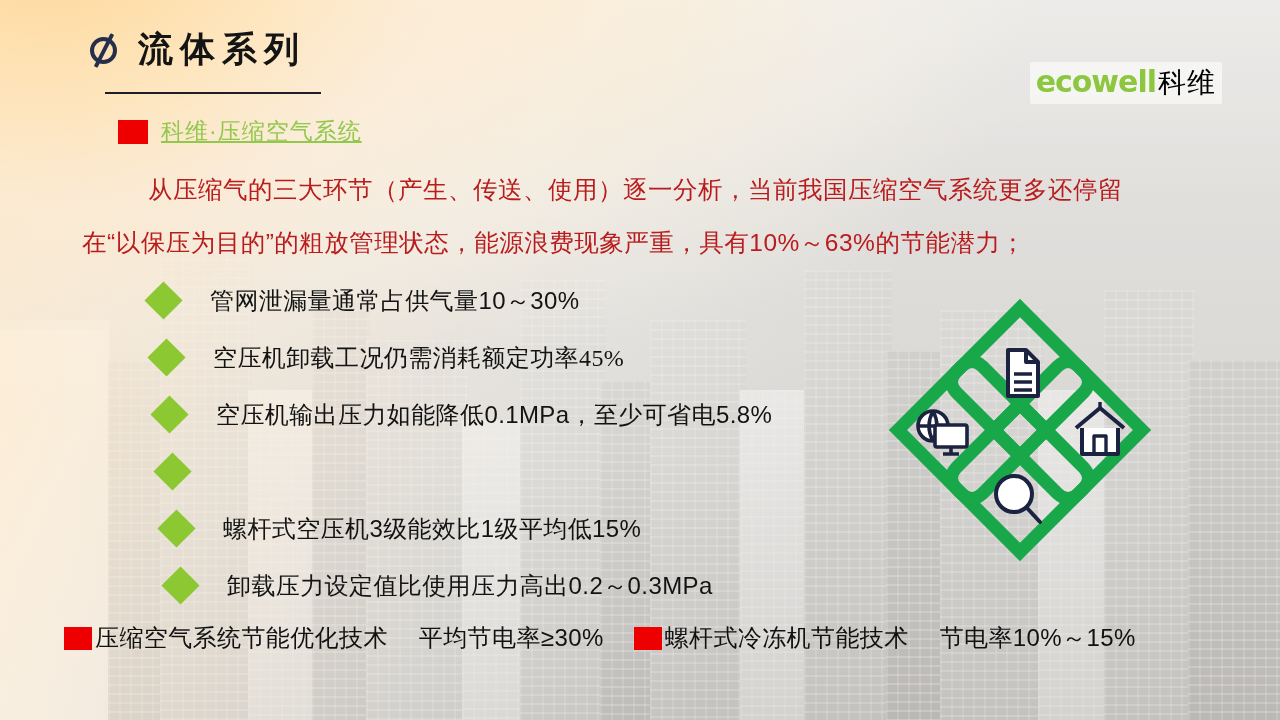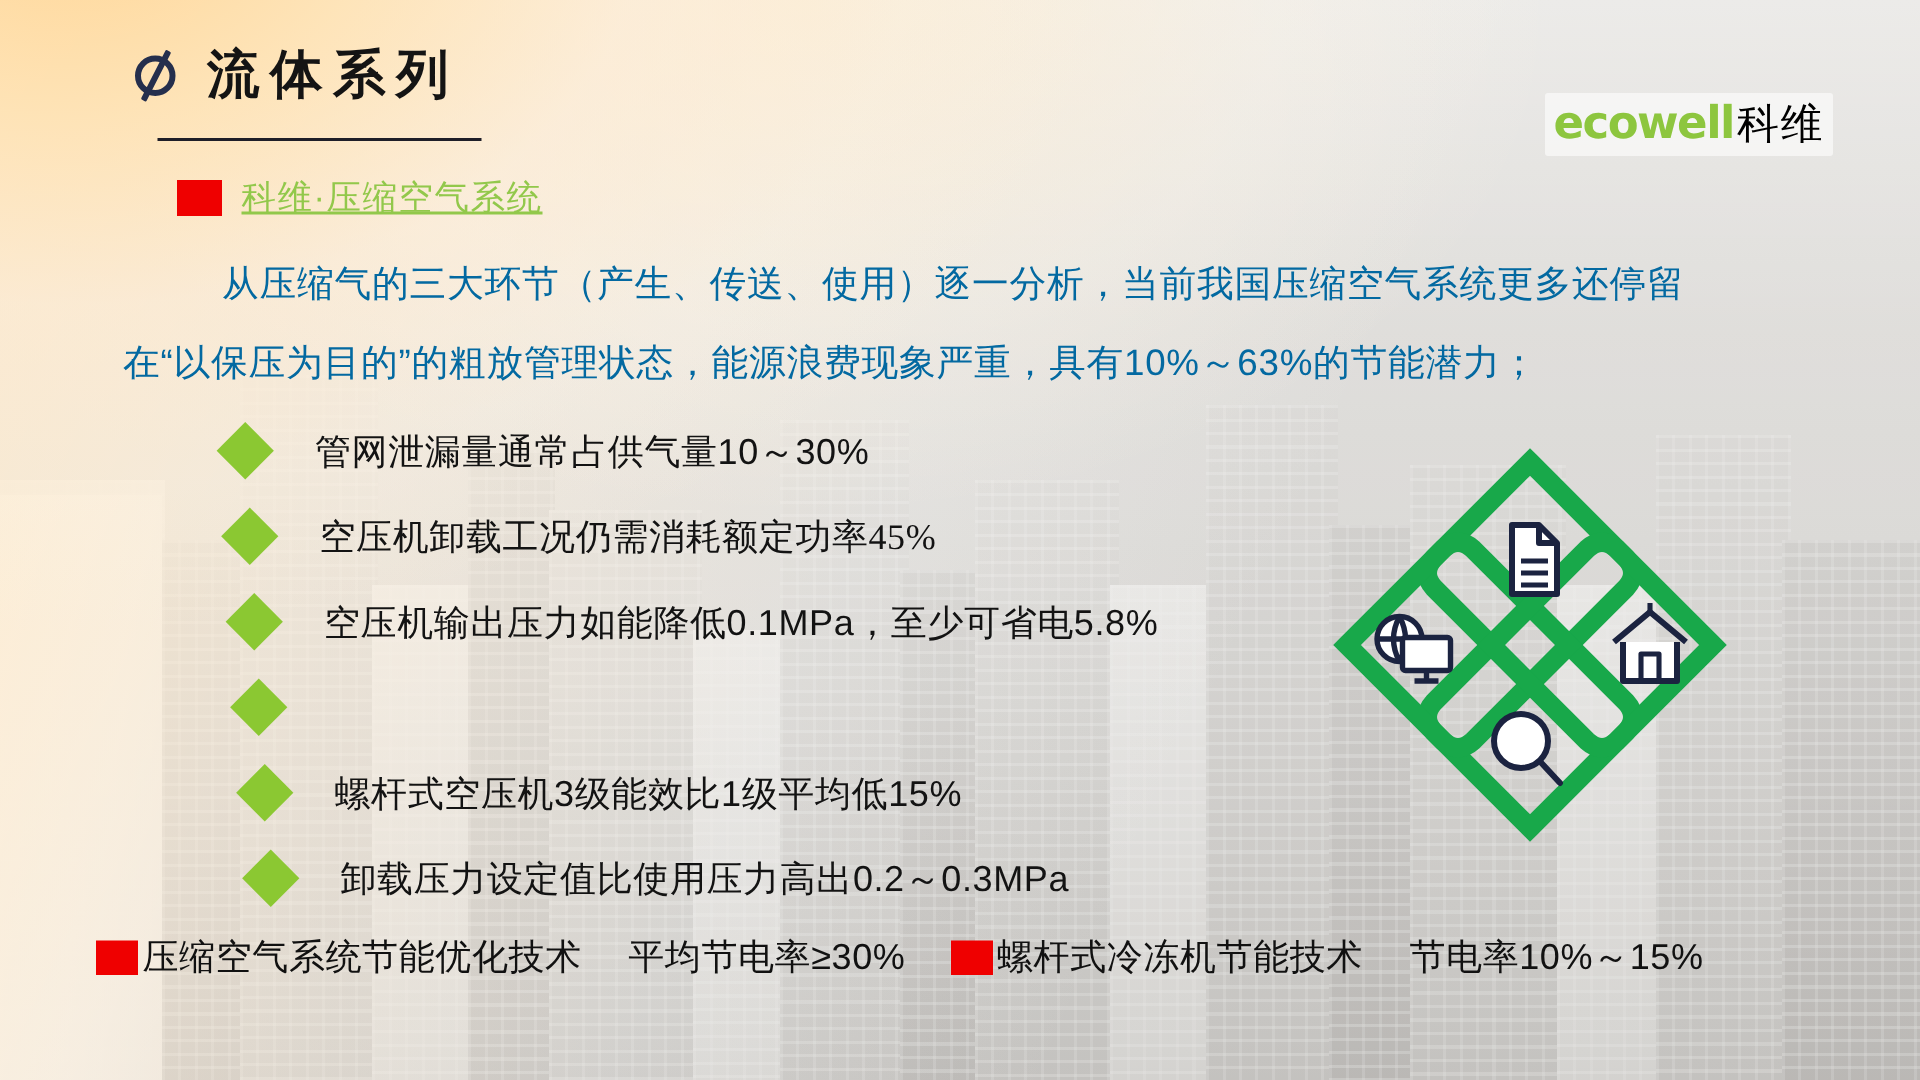--- a/index.html
+++ b/index.html
@@ -74,21 +74,21 @@
     font-family:"DejaVu Sans","Liberation Sans",sans-serif;
   }
   .logo-cn{ font-size:28px; font-weight:normal; color:#000000; letter-spacing:1px; }
 
   
   .subtitle-row{ position:absolute; left:118px; top:116px; display:flex; align-items:center; gap:13px; }
   .red-sq{ width:30px; height:24px; background:#ef0000; }
   .subtitle-text{ font-size:23px; color:#92c84b; letter-spacing:1px;text-decoration:underline; }
 
   
-  .para{ position:absolute; left:82px; top:163px; width:1130px; color:#0369a1; font-size:24.5px; line-height:53px; letter-spacing:.5px; }
+  .para{ position:absolute; left:82px; top:163px; width:1130px; color:#b91c1c; font-size:24.5px; line-height:53px; letter-spacing:.5px; }
   .para .l1{ display:block; text-indent:66px; }
   .para .l2{ display:block; }
 
   
   .bullets{ position:absolute; left:150px; top:272px; }
   .bullet{ display:flex; align-items:center; height:57px; }
   .bullet .dmnd{
     width:27px; height:27px; background:#8bc832; transform:rotate(45deg);
     flex:0 0 27px; margin-right:33px;
   }

